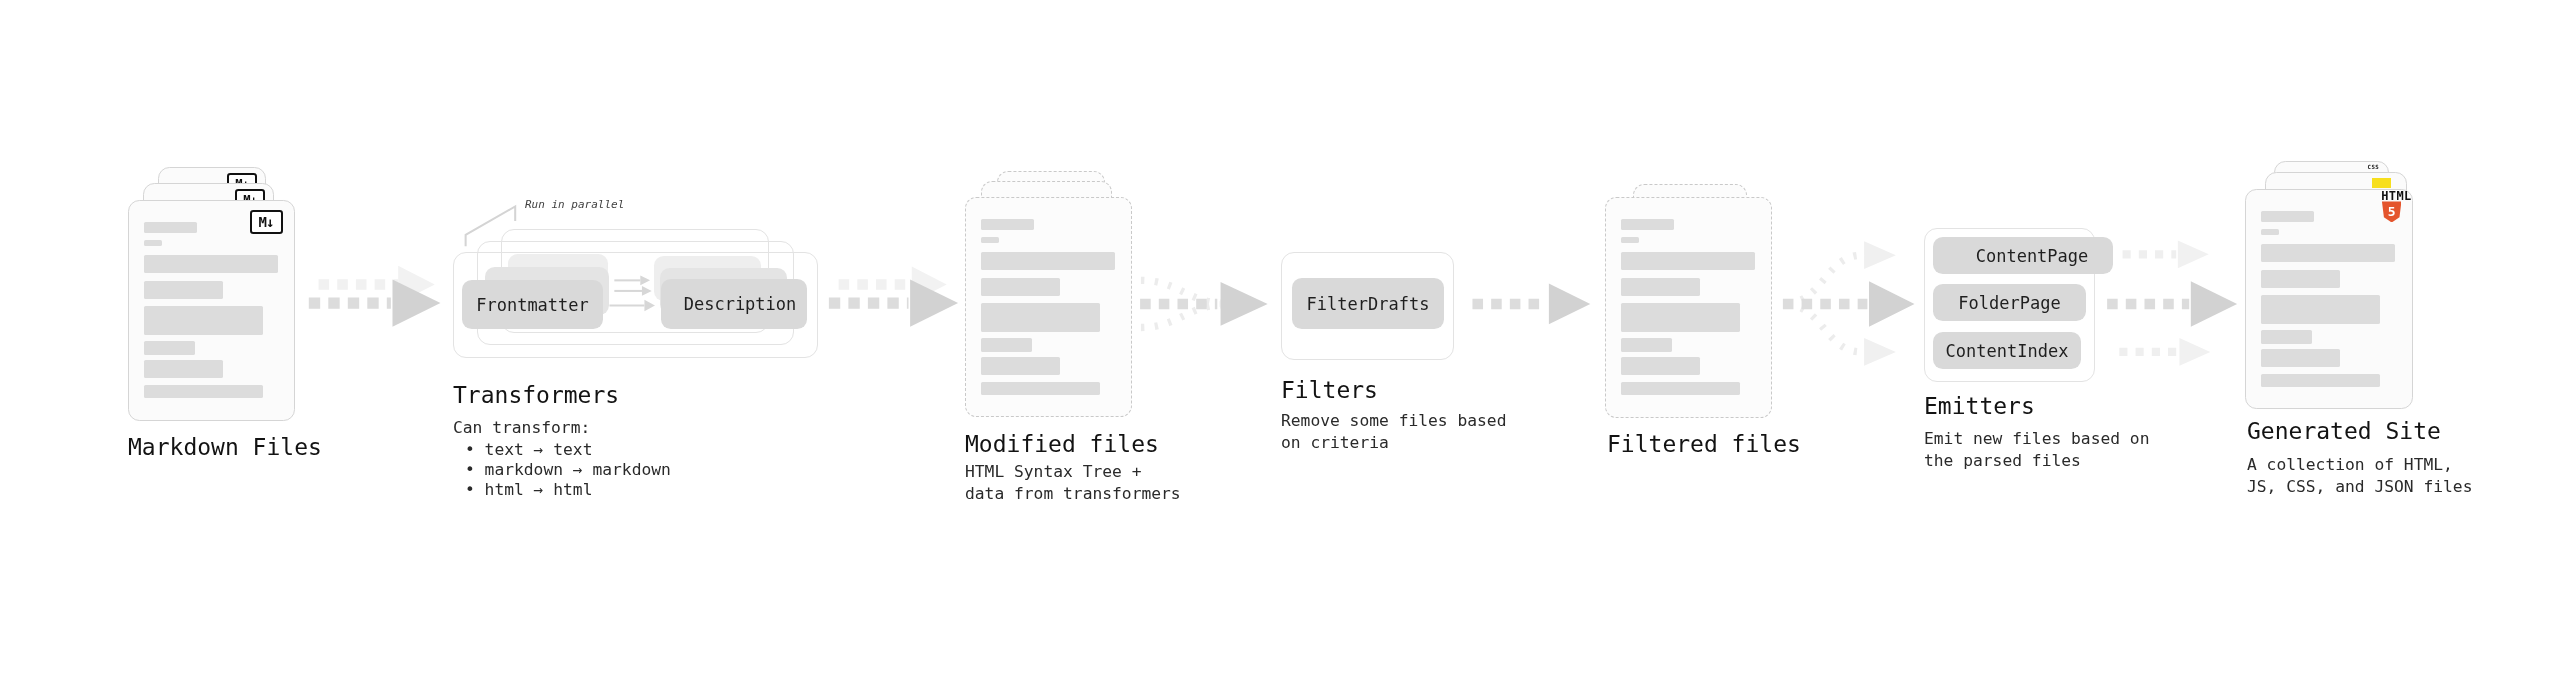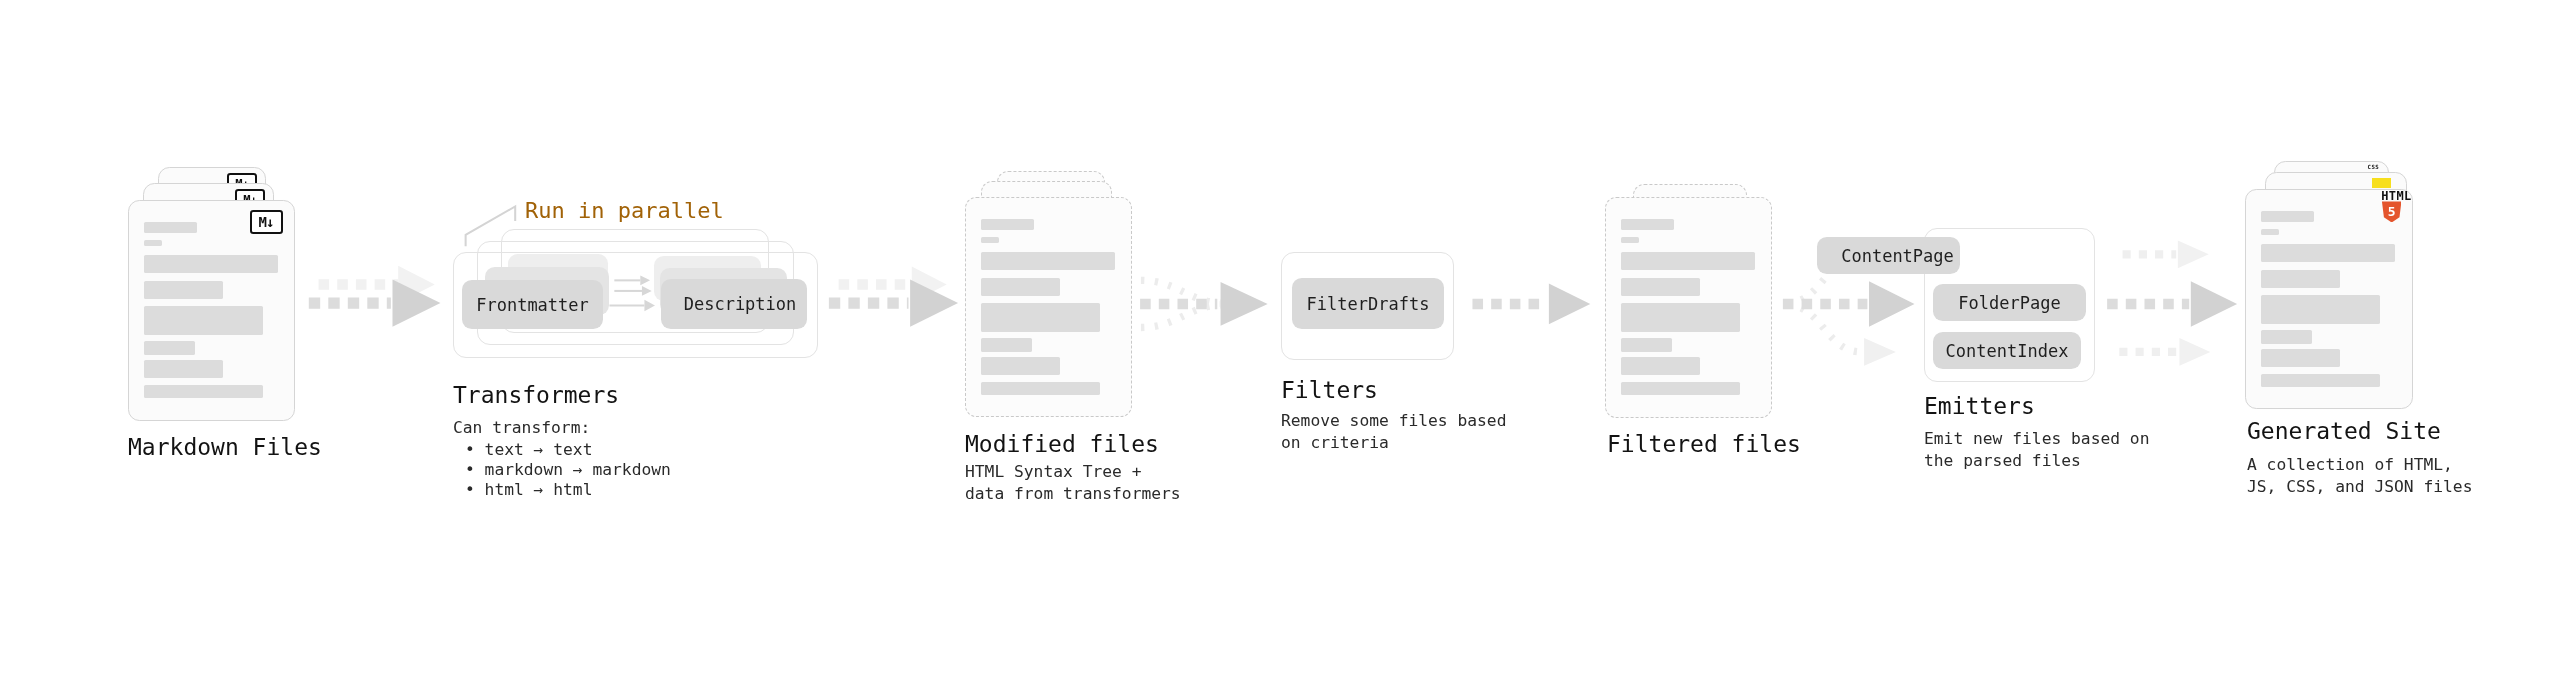--- a/index.html
+++ b/index.html
@@ -33,21 +33,21 @@
   .frame{position:absolute;border:1.6px solid #e3e3e3;border-radius:13px;box-sizing:border-box;background:transparent;}
   .chip{position:absolute;background:#d9d9d9;border-radius:9.8px;display:flex;align-items:center;justify-content:center;
     font-size:17px;color:#1f1f1f;box-sizing:border-box;}
   .chip.g1{background:#e4e4e4;}
   .chip.g2{background:#eeeeee;}
 
   
   .title{position:absolute;font-size:23px;color:#131313;white-space:nowrap;}
   .sub{position:absolute;font-size:16.3px;color:#2a2a2a;white-space:nowrap;}
   .bullet-line{position:absolute;font-size:16.3px;color:#2a2a2a;white-space:nowrap;}
-  .muted-note{position:absolute;font-size:22px;color:#a16207;white-space:nowrap;}
+  .muted-note{position:absolute;font-size:11px;color:#404040;white-space:nowrap;font-style:italic;}
 
   
   .css-badge{position:absolute;right:4.9px;top:3.3px;width:19.5px;text-align:center;}
   .css-badge .css-word{font-size:5.7px;font-weight:bold;color:#111;line-height:5.7px;letter-spacing:0.4px;}
   .css-badge .css-bar{width:19.5px;height:3.3px;background:#2d63e5;margin-top:1.6px;}
   .js-badge{position:absolute;right:14.6px;top:4.9px;width:19.5px;height:9.8px;background:#f7df1e;}
   .html5-logo{position:absolute;right:9.8px;top:3.3px;width:21px;text-align:center;}
   .html5-logo .html-word{font-size:12px;font-weight:bold;color:#111;line-height:7.3px;letter-spacing:0.4px;}
   .html5-logo .shield{width:19.5px;height:21px;margin:0.8px auto 0;background:#e4552d;
     clip-path:polygon(0 0,100% 0,90% 76%,50% 100%,10% 76%);
@@ -180,21 +180,21 @@
       <div class="bar b4"></div>
       <div class="bar b5"></div>
       <div class="bar b6"></div>
       <div class="bar b7"></div>
       <div class="bar b8"></div>
     </div>
   </div>
   <div class="title" style="left:1607px;top:431px;">Filtered files</div>
 
   <div class="frame" style="left:1924px;top:228px;width:171px;height:154px;"></div>
-  <div class="chip" style="left:1817px;top:237px;width:143px;height:37px;padding-left:18px;">ContentPage</div>
+  <div class="chip" style="left:1933px;top:237px;width:180px;height:37px;padding-left:18px;">ContentPage</div>
   <div class="chip" style="left:1933px;top:284px;width:153px;height:37px;">FolderPage</div>
   <div class="chip" style="left:1933px;top:332px;width:148px;height:37px;">ContentIndex</div>
   <div class="title" style="left:1924px;top:393px;">Emitters</div>
   <div class="sub" style="left:1924px;top:429px;">Emit new files based on</div>
   <div class="sub" style="left:1924px;top:451px;">the parsed files</div>
 
   <div class="doc-card" style="left:2274px;top:161px;width:115px;height:73px;">
     <div class="css-badge">
       <div class="css-word">CSS</div>
       <div class="css-bar"></div>

